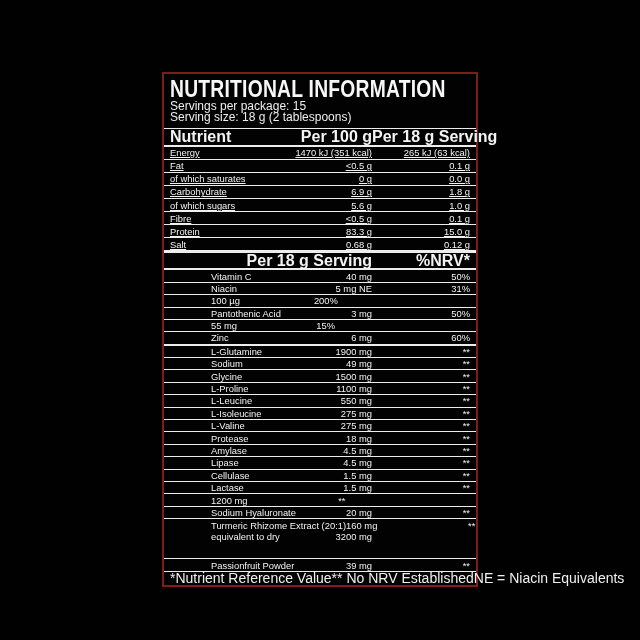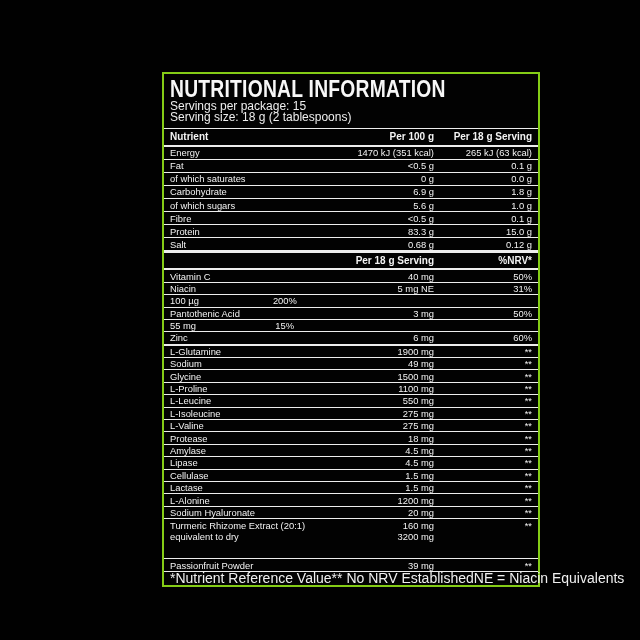--- a/index.html
+++ b/index.html
@@ -9,23 +9,23 @@
   .screen {
     position: relative;
     width: 640px; height: 640px;
     background: #010101;
     font-family: "Liberation Sans", sans-serif;
     overflow: hidden;
   }
   .label {
     position: absolute;
     left: 162px; top: 72px;
-    width: 378px;
+    width: 316px;
     box-sizing: border-box;
-    border: 2px solid #84cc16;
+    border: 2px solid #7f1d1d;
     background: #020202;
     color: #f3f3f3;
   }
   .head {
     padding: 3px 6px 4px 6px;
     border-bottom: 1px solid #ededed;
   }
   .title {
     font-weight: bold;
     font-size: 23.5px;
@@ -40,30 +40,30 @@
     font-size: 12px;
     line-height: 11.3px;
     color: #eeeeee;
   }
   .trow { border-bottom: 1px solid #ededed; padding: 0 6px; }
   .tline { display: flex; align-items: center; }
   .cname { flex: 1 1 auto; text-align: left; white-space: nowrap; }
   .cv1   { flex: 0 0 auto; text-align: right; white-space: nowrap; }
   .cv2   { flex: 0 0 auto; width: 98px; text-align: right; white-space: nowrap; }
 
-  .thead { font-weight: bold; font-size: 10px; }
+  .thead { font-weight: bold; font-size: 16px; }
   .t1h .tline { height: 16px; }
   .t1h { border-bottom: 2.5px solid #ededed; }
   .t2h { border-top: 3.5px solid #ededed; border-bottom: 2.5px solid #ededed; }
   .t2h .tline { height: 15px; }
 
   .tbody { font-size: 9.4px; }
-  .t1 .tline { height: 12.1px; }
+  .t1 .tline { height: 12.1px; text-decoration: underline; }
   .t1 .trow:last-child { border-bottom: none; }
-  .t2 .tline { height: 11.4px; }
+  .t2 .tline { height: 11.4px; margin-left: 41px; }
   .t2 .trow.sep { border-bottom-width: 2.5px; }
   .t2 .trow.dbl .tline { height: 10.6px; }
   .t2 .trow.dbl { padding-top: 1px; padding-bottom: 17px; }
 
   .foot {
     display: flex;
     justify-content: flex-start;
     padding: 1px 22px 2px 6px;
     font-size: 14px;
     line-height: 10.5px;
@@ -278,21 +278,20 @@
         </div>
         <div class="trow">
           <div class="tline">
             <div class="cname">Lactase</div>
             <div class="cv1">1.5 mg</div>
             <div class="cv2">**</div>
           </div>
         </div>
         <div class="trow">
           <div class="tline">
-            <div class="cname">L-Alonine</div>
             <div class="cv1">1200 mg</div>
             <div class="cv2">**</div>
           </div>
         </div>
         <div class="trow">
           <div class="tline">
             <div class="cname">Sodium Hyaluronate</div>
             <div class="cv1">20 mg</div>
             <div class="cv2">**</div>
           </div>

